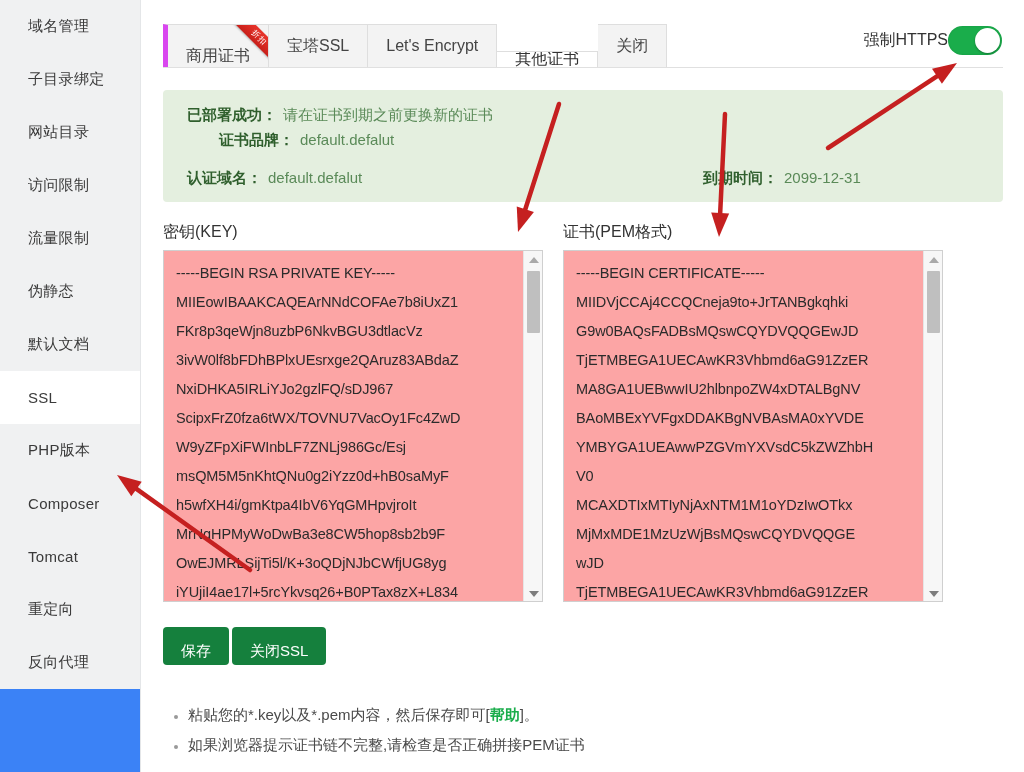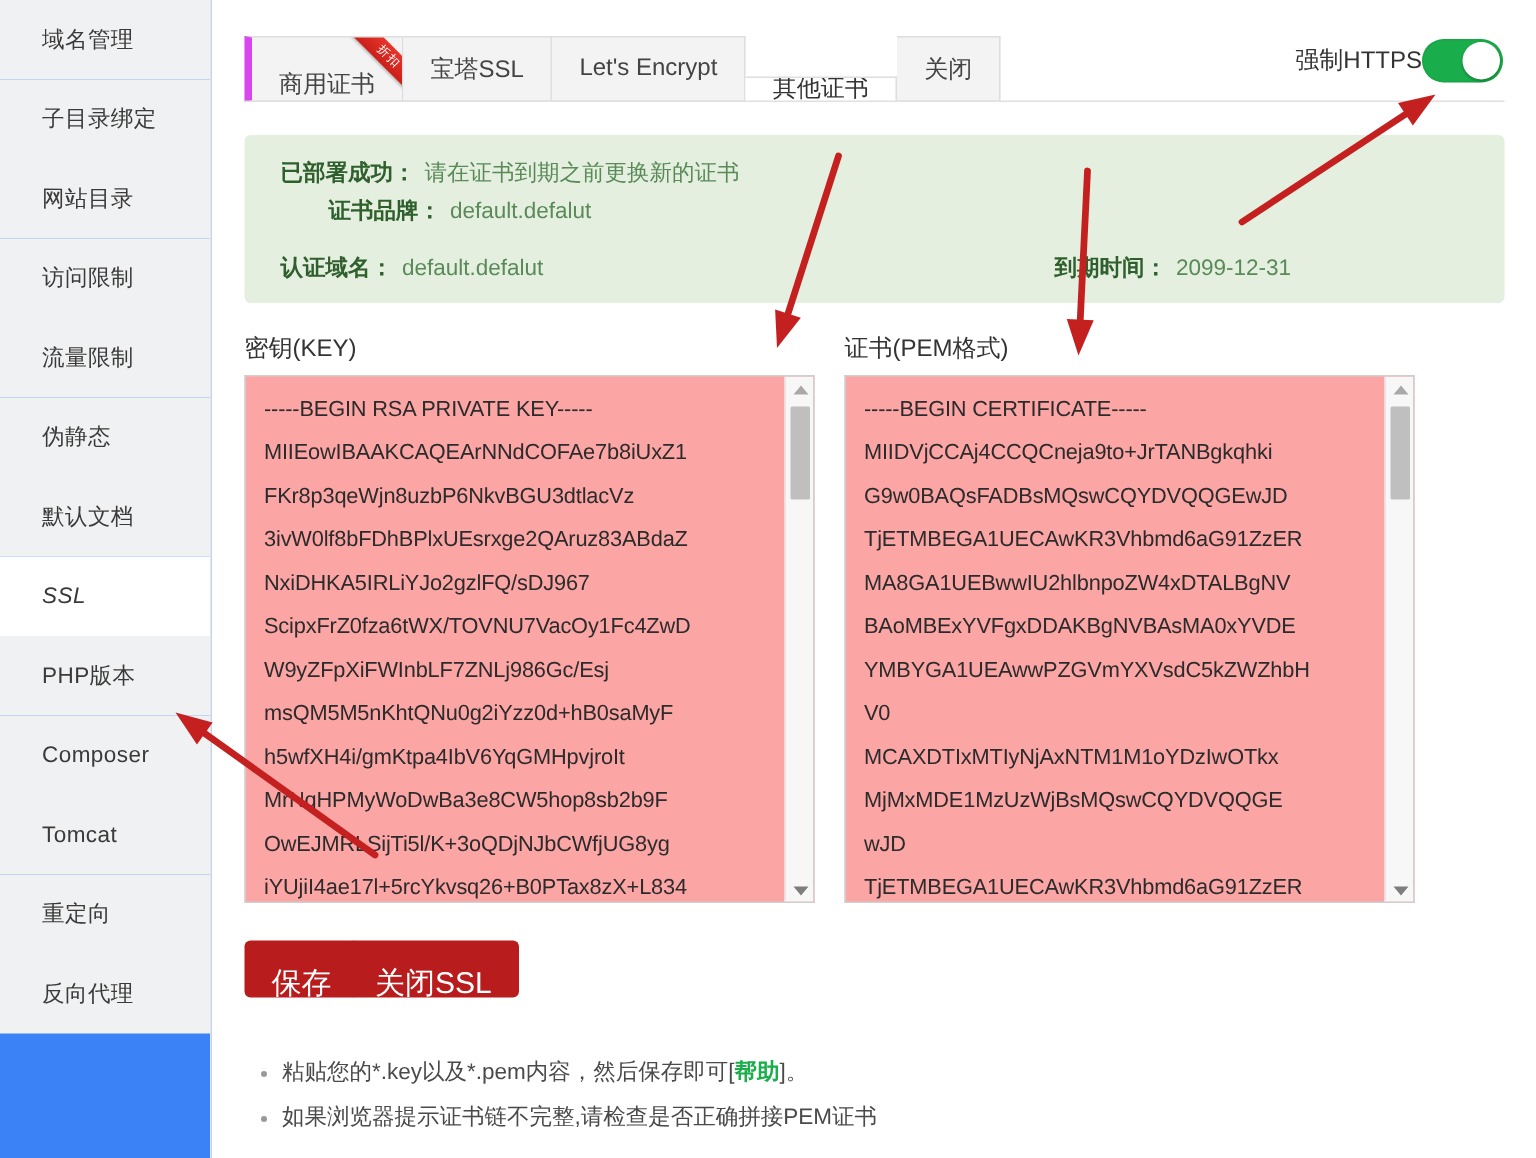--- a/index.html
+++ b/index.html
@@ -31,21 +31,20 @@
     padding-left: 28px;
     font-size: 15px;
     color: #3a3a3a;
     letter-spacing: .3px;
     cursor: pointer;
     background: #f0f1f2;
   }
   .side-item.active {
     background: #ffffff;
     color: #3a3a3a;
-    font-style: italic;
   }
 
   
   #main {
     position: absolute;
     left: 142px; top: 0;
     width: 882px; height: 772px;
     background: #ffffff;
   }
 
@@ -224,25 +223,25 @@
     background: #bfbfbf;
     border-radius: 1px;
     cursor: pointer;
   }
 
   
   .btn {
     position: absolute;
     top: 627px;
     height: 38px;
-    background: #b91c1c;
+    background: #15803d;
     color: #ffffff;
     border: none;
     border-radius: 4px;
-    font-size: 20px;
+    font-size: 15px;
     font-family: "Liberation Sans", "DejaVu Sans", sans-serif;
     cursor: pointer;
     padding: 15px 18px;
   }
   #btn-save  { left: 21px; }
   #btn-close { left: 90px; }
 
   
   #notes {
     position: absolute;

